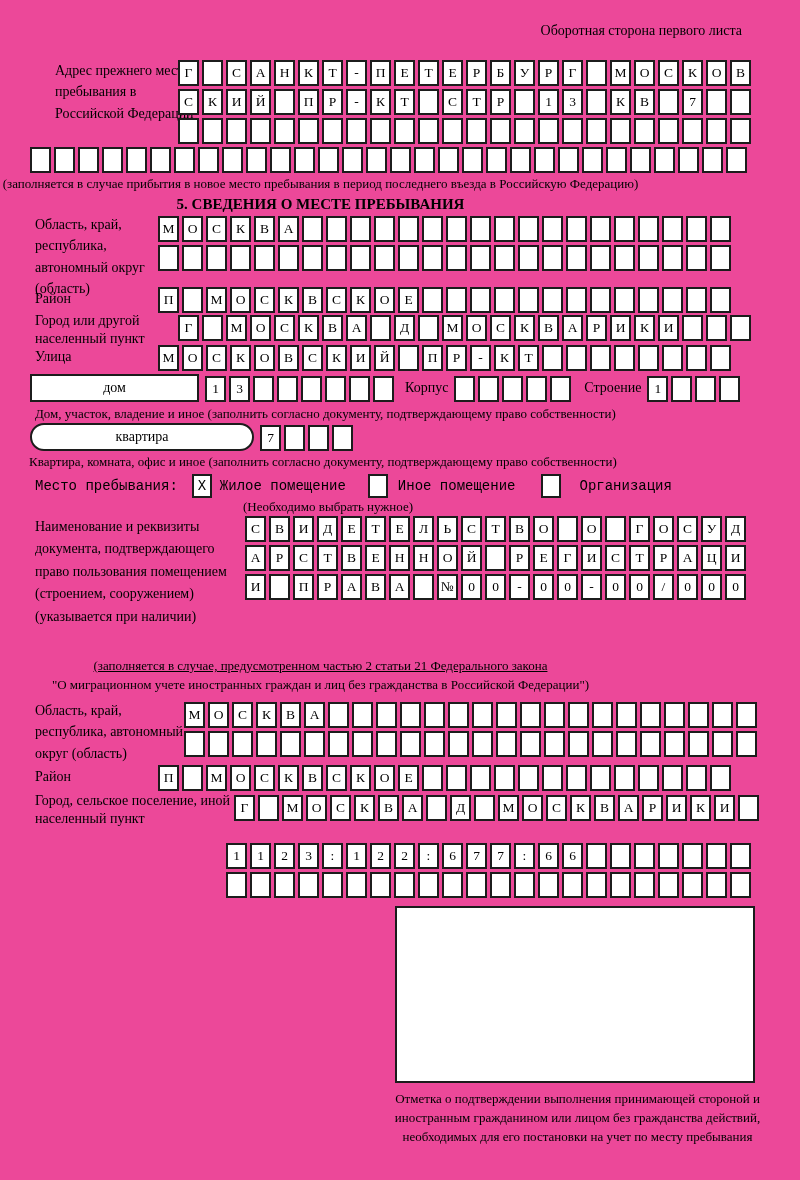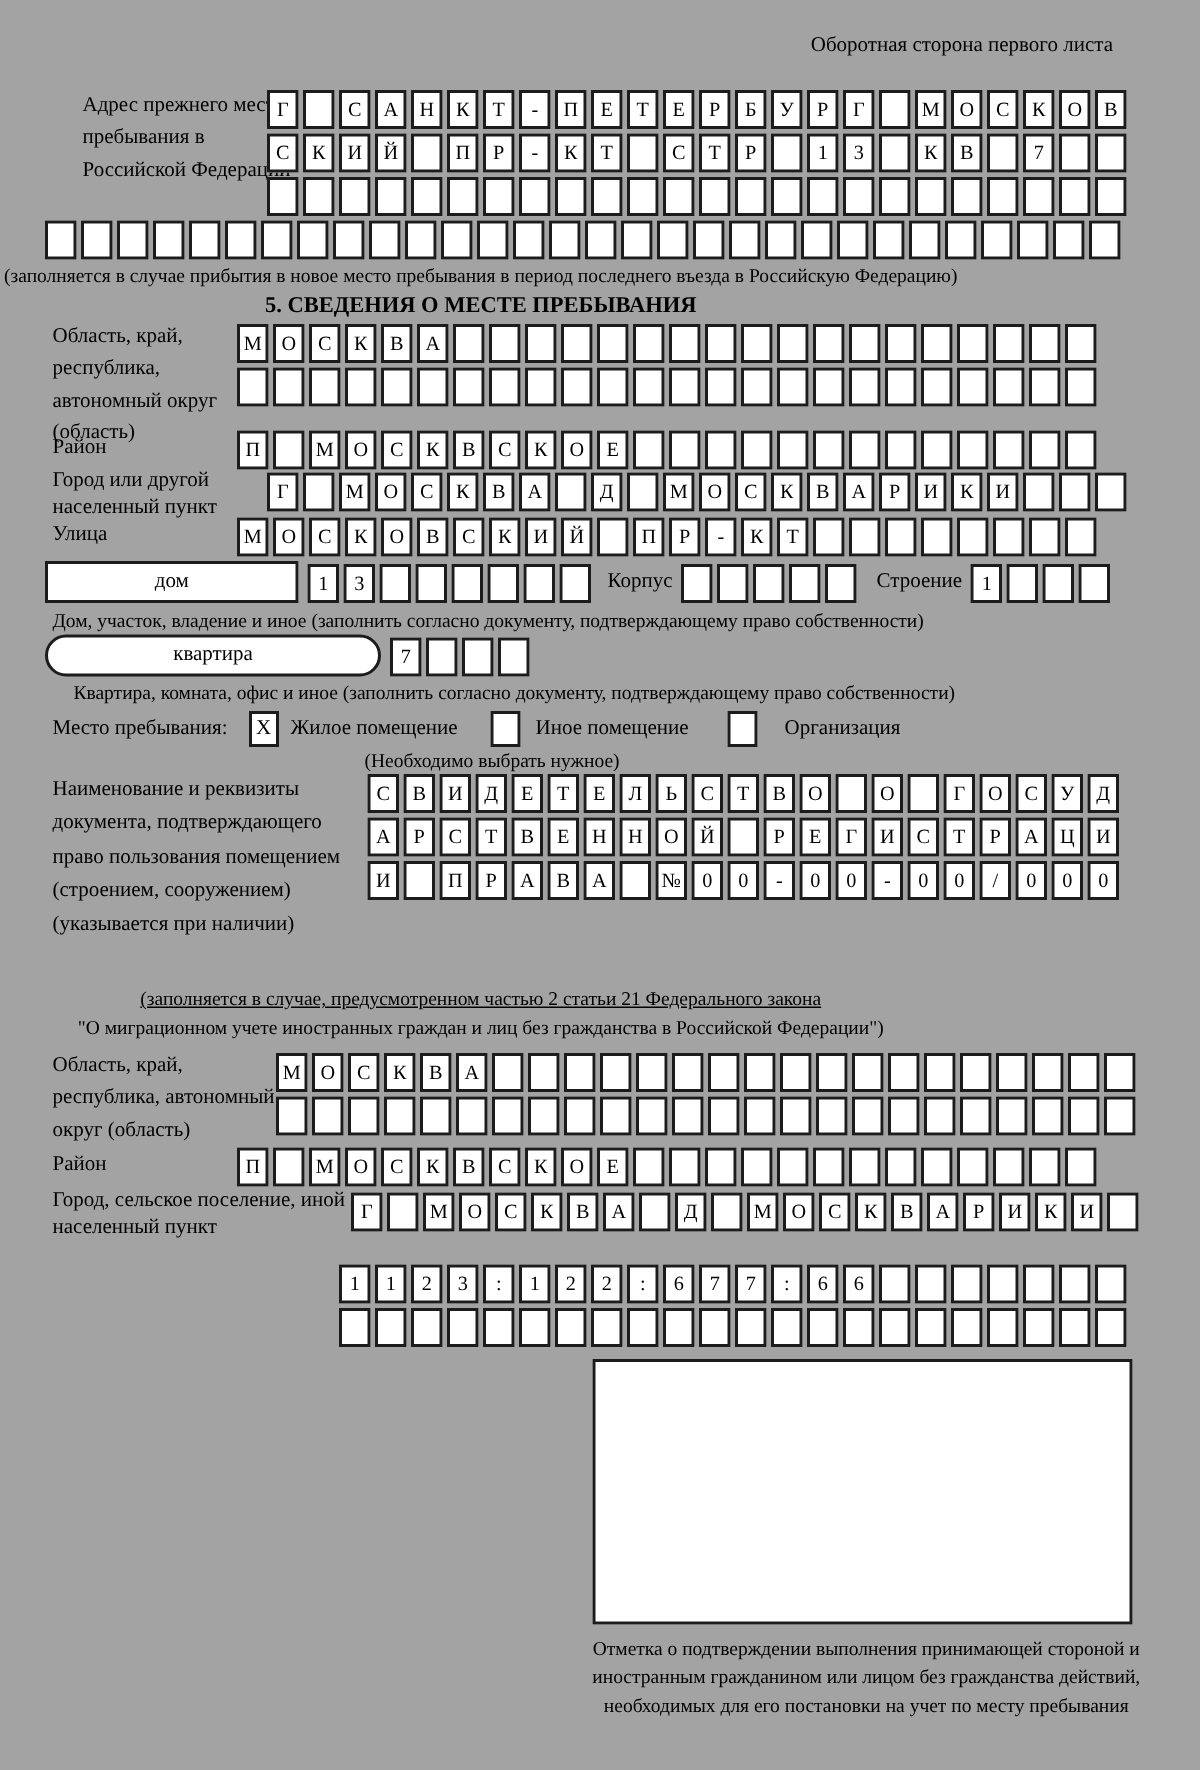--- a/index.html
+++ b/index.html
@@ -1,17 +1,17 @@
 <!DOCTYPE html>
 <html><head>
 <meta charset="utf-8">
 <style>
   html,body { margin:0; padding:0; background:#fff; }
   .page {
-    position:relative; width:800px; height:1180px; background:#a3a3a3;
+    position:relative; width:800px; height:1180px; background:#ec4899;
     color:#000; font-family:"Liberation Serif", serif; overflow:hidden;
   }
   .abs { position:absolute; }
   .label { font-size:14px; line-height:1.52; }
   .caption { font-size:13px; }
   .center { text-align:center; width:641px; left:0; }
   .title { font-weight:bold; font-size:15px; }
   .cells { display:flex; }
   .cell {
     width:21px; height:26px; border:2px solid #1c1c1c; margin-right:3px;
@@ -330,23 +330,23 @@
   <div class="abs inline-row" style="top:423px; left:30px;">
     <div class="boxfield" style="width:224px;border-radius:14px;">квартира</div>
     <div class="gap6"></div>
     <div class="cells" style="margin-top:1px;">
         <div class="cell">7</div>
         <div class="cell"></div>
         <div class="cell"></div>
         <div class="cell"></div>
       </div>
   </div>
-  <div class="abs caption" style="top:454px; left:49px;">Квартира, комната, офис и иное (заполнить согласно документу, подтверждающему право собственности)</div>
-
-  <div class="abs inline-row" style="top:474px; left:35px;">
+  <div class="abs caption" style="top:454px; left:29px;">Квартира, комната, офис и иное (заполнить согласно документу, подтверждающему право собственности)</div>
+
+  <div class="abs inline-row" style="top:474px; left:35px;font-family:Liberation Mono, monospace;">
     <div class="inl-label">Место пребывания:</div>
     <div style="width:14px;flex:none;"></div>
     <div class="checkbox">X</div>
     <div class="gap8"></div>
     <div class="inl-label">Жилое помещение</div>
     <div style="width:22px;flex:none;"></div>
     <div class="checkbox"></div>
     <div class="gap10"></div>
     <div class="inl-label">Иное помещение</div>
     <div style="width:26px;flex:none;"></div>

